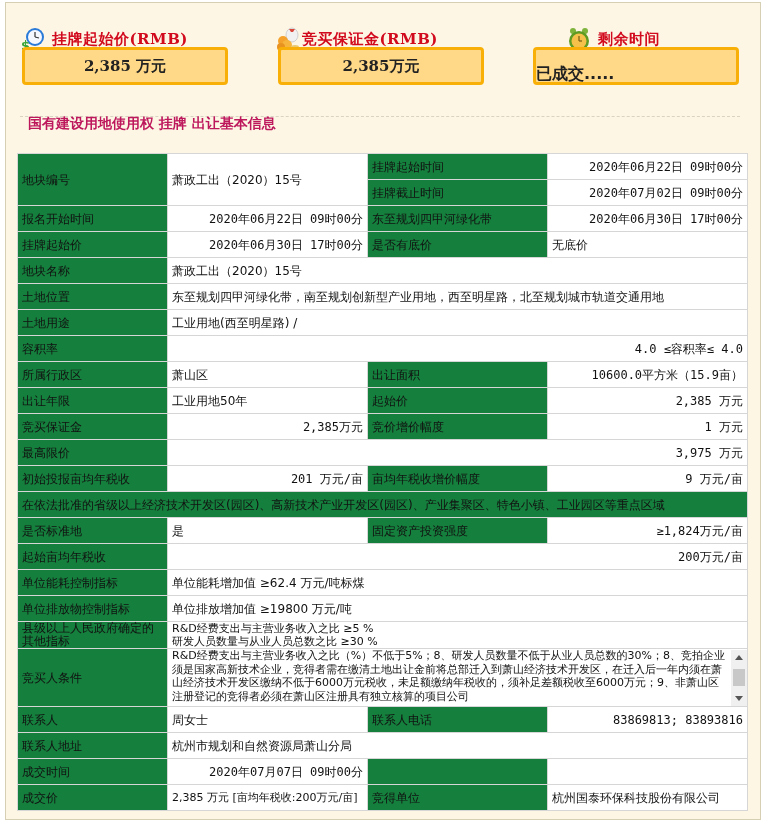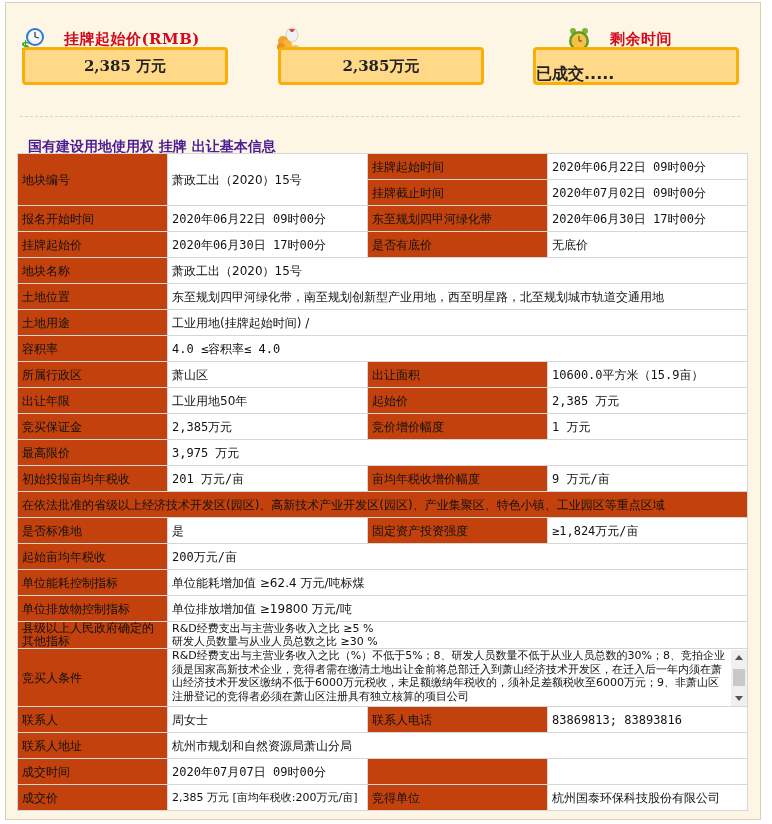--- a/index.html
+++ b/index.html
@@ -7,45 +7,45 @@
   body { font-family: "DejaVu Sans", "Liberation Sans", sans-serif; font-size: 12px; color: #222; }
   .outer {
     position: absolute; left: 5px; top: 2px; width: 756px; height: 818px;
     background: #fdf6e4; border: 1px solid #d7cfb4;
   }
   .summary { position: absolute; left: 0; top: 0; width: 100%; height: 112px; }
   .sum-col { position: absolute; top: 20px; }
   .sum-head { display: flex; align-items: center; height: 32px; }
   .sum-head .label {
     font-family: "DejaVu Serif", "Liberation Serif", serif; color: #d20a1e;
-    font-size: 15px; font-weight: bold; margin-left: 18px; letter-spacing: 0.5px;
+    font-size: 15px; font-weight: bold; margin-left: 6px; letter-spacing: 0.5px;
   }
   .sum-box {
     position: absolute; top: 44px; width: 206px; height: 38px;
     background: #ffd987; border: 3px solid #f8b008; border-radius: 4px;
     display: flex; align-items: center; justify-content: center;
     font-family: "DejaVu Serif", "Liberation Serif", serif; font-size: 15px; font-weight: bold; color: #222;
   }
   .sum-box.left-al { justify-content: flex-start; padding-left: 0; font-family: "DejaVu Sans", sans-serif; font-size: 16px; padding-top: 16px; }
   .divider { position: absolute; left: 14px; top: 113px; width: 720px; border-top: 1px dashed #d9d3c4; }
   .section-title {
-    position: absolute; left: 22px; top: 135px; font-size: 14px; font-weight: bold; color: #4c1d95;
+    position: absolute; left: 22px; top: 112px; font-size: 14px; font-weight: bold; color: #be185d;
   }
   .icon { width: 26px; height: 26px; display: inline-block; position: relative; }
   table.info {
     position: absolute; left: 11px; top: 150px; width: 730px; border-collapse: collapse;
     background: #fff; table-layout: fixed;
   }
   table.info td {
     border: 1px solid #d6d6d6; padding: 0 4px; height: 26px; vertical-align: middle;
     font-size: 12px; color: #111; line-height: 14px;
   }
-  td.k { background: #c2410c; }
+  td.k { background: #15803d; }
   td.v { background: #ffffff; }
-  .small { font-size: 10.5px; font-family: "DejaVu Sans Mono", "Liberation Mono", monospace; }
+  .small { font-size: 10.5px; font-family: "DejaVu Sans Mono", "Liberation Mono", monospace; text-align: right; }
   .cond-wrap { position: relative; height: 56px; overflow: hidden; }
   .cond-text { font-size: 11px; line-height: 13.5px; padding-right: 18px; color: #111; }
   .scrollbar {
     position: absolute; right: 0; top: 0; width: 16px; height: 56px; background: #f0f0f0;
   }
   .scrollbar .up, .scrollbar .down { position: absolute; left: 4px; width: 0; height: 0; border-left: 4px solid transparent; border-right: 4px solid transparent; }
   .scrollbar .up { top: 5px; border-bottom: 5px solid #555; }
   .scrollbar .down { bottom: 5px; border-top: 5px solid #555; }
   .scrollbar .thumb { position: absolute; left: 2px; top: 19px; width: 12px; height: 17px; background: #c8c8c8; }
 </style>
@@ -77,20 +77,21 @@
         <span class="icon">
           <svg width="26" height="26" viewBox="0 0 26 26">
             <ellipse cx="18" cy="9" rx="6" ry="7" fill="#f1f1f1" stroke="#cfcfcf"></ellipse>
             <path d="M15 3 L21 3 L19 6 L17 6 Z" fill="#d9473a"></path>
             <circle cx="9" cy="15" r="5" fill="#f4a22b"></circle>
             <circle cx="13" cy="19" r="5" fill="#f7b53d"></circle>
             <circle cx="7" cy="21" r="4" fill="#e89320"></circle>
             <ellipse cx="21" cy="21" rx="4" ry="2" fill="#e8c870"></ellipse>
           </svg>
         </span>
+        <span class="label" style="margin-left:2px;">竞买保证金(RMB)</span>
       </div>
     </div>
     <div class="sum-box" style="left:272px;">2,385万元</div>
 
     <div class="sum-col" style="left:560px;">
       <div class="sum-head">
         <span class="icon">
           <svg width="26" height="26" viewBox="0 0 26 26">
             <circle cx="7" cy="5" r="3" fill="#7db33a"></circle>
             <circle cx="19" cy="5" r="3" fill="#7db33a"></circle>
@@ -142,21 +143,21 @@
     <tr>
       <td class="k">地块名称</td>
       <td class="v" colspan="3">萧政工出（2020）15号</td>
     </tr>
     <tr>
       <td class="k">土地位置</td>
       <td class="v" colspan="3">东至规划四甲河绿化带，南至规划创新型产业用地，西至明星路，北至规划城市轨道交通用地</td>
     </tr>
     <tr>
       <td class="k">土地用途</td>
-      <td class="v" colspan="3">工业用地(挂牌起始时间) /</td>
+      <td class="v" colspan="3">工业用地(西至明星路) /</td>
     </tr>
     <tr>
       <td class="k">容积率</td>
       <td class="v small" colspan="3">4.0 ≤容积率≤ 4.0</td>
     </tr>
     <tr>
       <td class="k">所属行政区</td>
       <td class="v">萧山区</td>
       <td class="k">出让面积</td>
       <td class="v small">10600.0平方米（15.9亩）</td>

